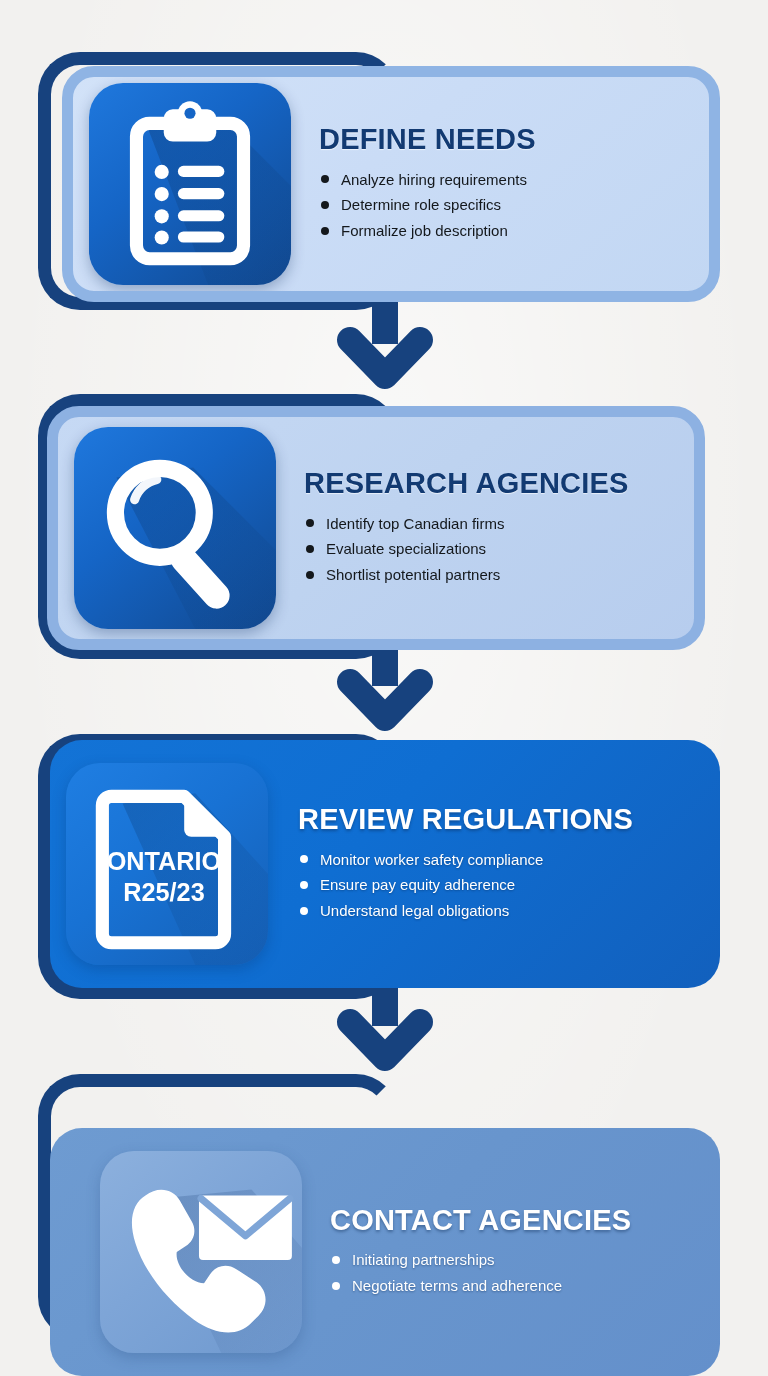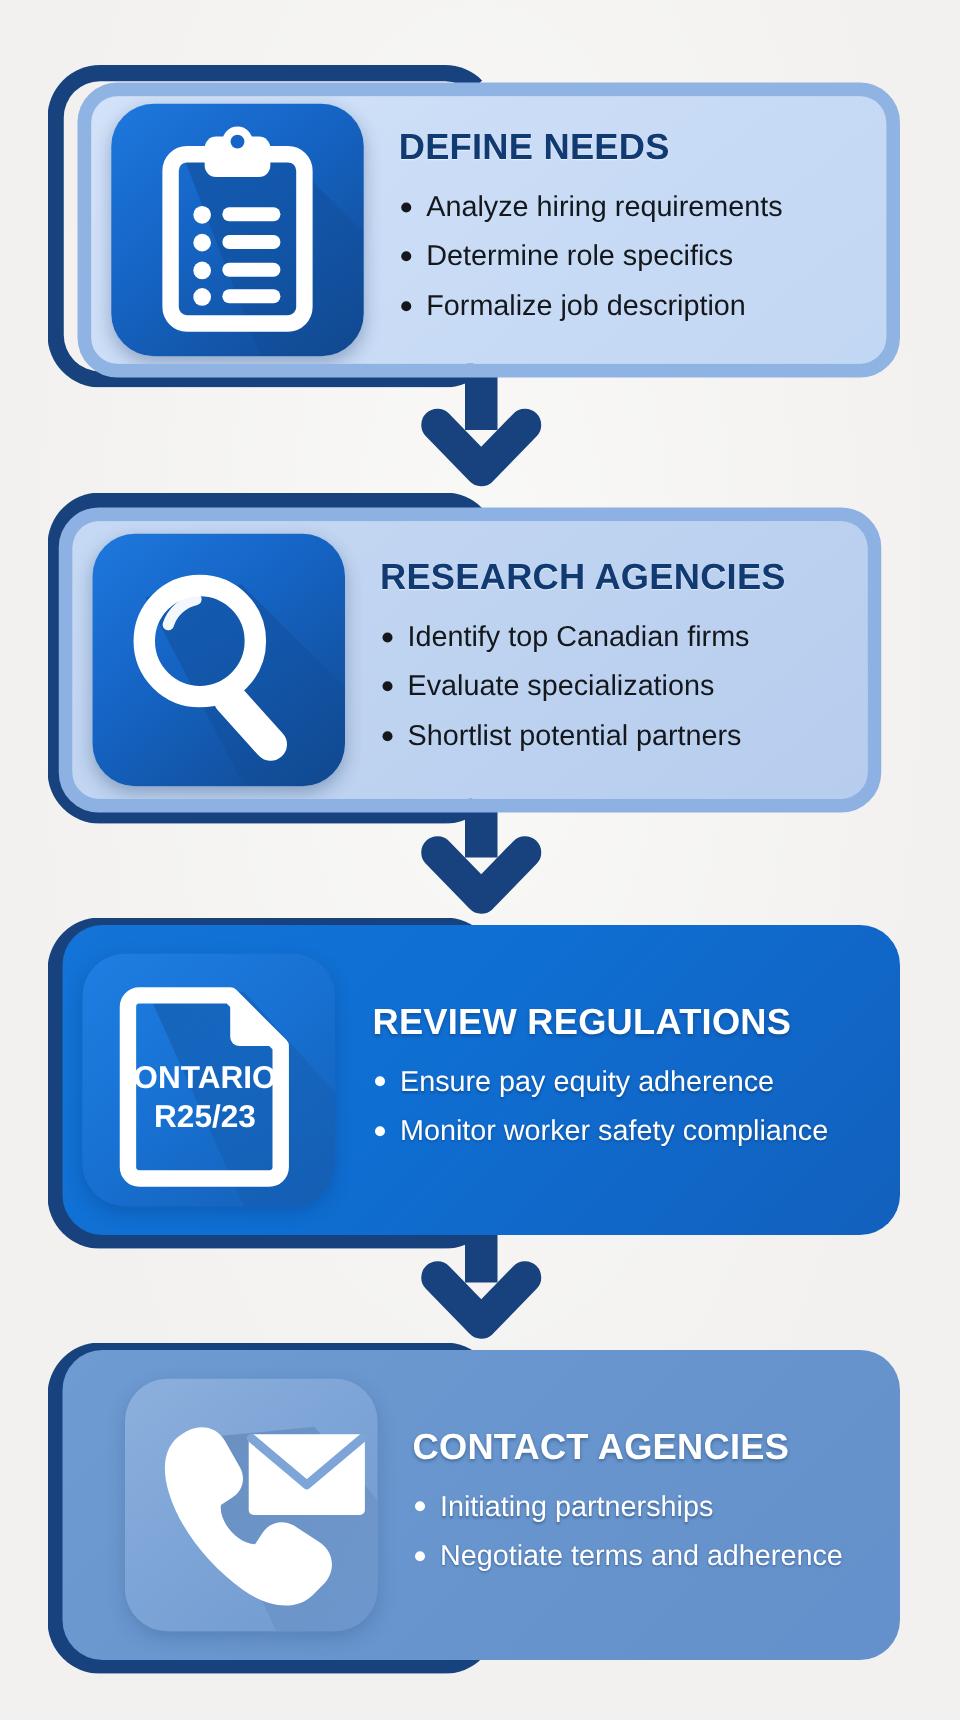--- a/index.html
+++ b/index.html
@@ -60,20 +60,21 @@
     background: linear-gradient(140deg, #c6d9f4 0%, #bed3f0 50%, #b7cdee 100%);
     border: 11px solid #8db1e2;
   }
   .card.tone-vivid {
     background: linear-gradient(135deg, #1373d6 0%, #0f6ed2 45%, #1260bd 100%);
     border: none;
   }
   .card.tone-steel {
     background: linear-gradient(135deg, #6e9bd1 0%, #6895cd 50%, #6490cb 100%);
     border: none;
+    margin-top: 48px;
   }
 
   
   .icon-tile {
     position: relative;
     flex: 0 0 auto;
     width: 202px;
     height: 202px;
     border-radius: 34px;
     margin-left: 16px;
@@ -126,21 +127,21 @@
     color: #ffffff;
     text-shadow: 0 2px 3px rgba(10,40,80,0.40);
   }
 
   ul.bullets {
     list-style: none;
   }
   ul.bullets li {
     position: relative;
     padding-left: 22px;
-    font-size: 23px;
+    font-size: 15px;
     line-height: 1.72;
     white-space: nowrap;
   }
   ul.bullets li::before {
     content: "";
     position: absolute;
     left: 2px;
     top: 50%;
     transform: translateY(-50%);
     width: 8px;
@@ -268,22 +269,23 @@
         <path d="M45 33 h72 l40 40 v96 a9 9 0 0 1 -9 9 h-103 a9 9 0 0 1 -9 -9 v-127 a9 9 0 0 1 9 -9 z" fill="none" stroke="#ffffff" stroke-width="13" stroke-linejoin="round"></path>
         <path d="M117 33 l40 40 h-33 a7 7 0 0 1 -7 -7 z" fill="#ffffff"></path>
         <text x="97" y="106" text-anchor="middle" fill="#ffffff" font-family="Liberation Sans, sans-serif" font-size="25" font-weight="bold">ONTARIO</text>
         <text x="97" y="137" text-anchor="middle" fill="#ffffff" font-family="Liberation Sans, sans-serif" font-size="25" font-weight="bold">R25/23</text>
       </svg>
     </div>
 
     <div class="card-body" style="padding-left:30px;">
       <div class="card-title title-white">REVIEW REGULATIONS</div>
       <ul class="bullets bul-white">
+        <li>Monitor worker safety compliance</li>
         <li>Ensure pay equity adherence</li>
-        <li>Monitor worker safety compliance</li>
+        <li>Understand legal obligations</li>
       </ul>
     </div>
   </div>
 
   <div class="card tone-steel" style="left:50px; top:1080px; width:670px; height:248px;">
 
     <div class="icon-tile tile-steel" style="margin-left:50px;">
       <svg class="glyph" viewBox="0 0 200 200" aria-hidden="true">
         <defs>
           <linearGradient id="ls4" x1="0" y1="0" x2="1" y2="1">

